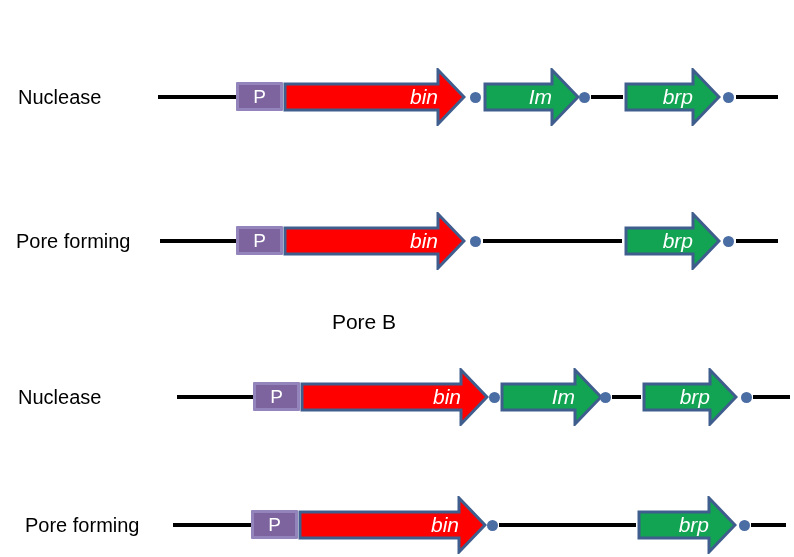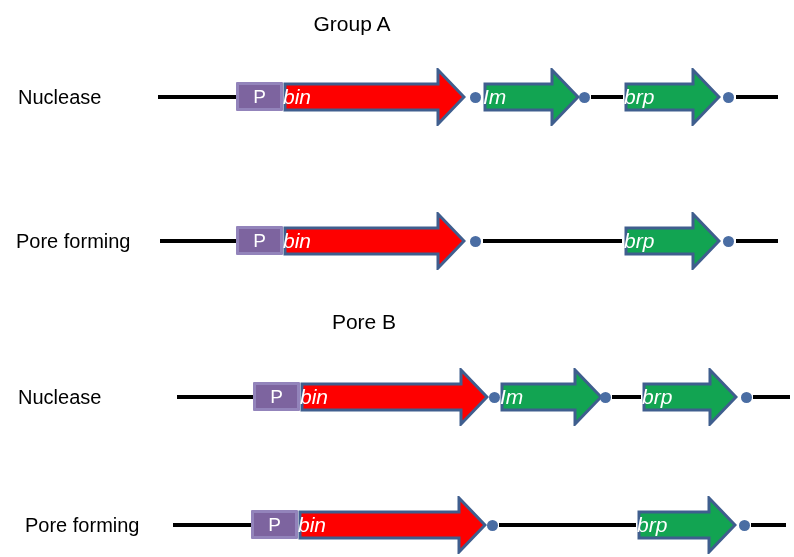--- a/index.html
+++ b/index.html
@@ -25,34 +25,33 @@
   }
   .promoter .p-label{
     display:block;line-height:23px;font-size:19px;color:var(--gene-label,#fff);font-weight:500;
   }
   .arrow{position:absolute;top:0;height:58px;}
   .arrow svg{display:block;}
   .arrow polygon{stroke:var(--arrow-outline,#3f5e8e);stroke-width:3;stroke-linejoin:miter;}
   .arrow polygon.bin{fill:var(--bin-fill,#fe0000);}
   .arrow polygon.accessory{fill:var(--accessory-fill,#12a452);}
   .gene-label{
-    position:absolute;left:0;top:0;height:58px;line-height:57px;text-align:left;
+    position:absolute;left:0;top:0;height:58px;line-height:57px;text-align:right;
     font-size:21px;font-style:italic;color:var(--gene-label,#fff);
   }
   .dot{
     position:absolute;top:24px;width:11px;height:11px;border-radius:50%;
     background:var(--terminator-fill,#4a6da3);
   }
 </style>
 </head>
 <body>
 
 <div id="figure">
 
-  <div class="group-title" style="left:277px;top:12px">Group A</div>
 
   <div class="row" style="top:68px">
     <span class="row-label" style="left:18px">Nuclease</span>
     <div class="line" style="left:158px;width:79px"></div>
     <div class="promoter" style="left:236px">
       <span class="p-label">P</span>
     </div>
     <div class="arrow" style="left:283px;width:183px">
       <svg width="183" height="58" viewBox="0 0 183 58">
           <polygon class="bin" points="2,16 155,16 155,2 181,29 155,56 155,42 2,42"></polygon>

